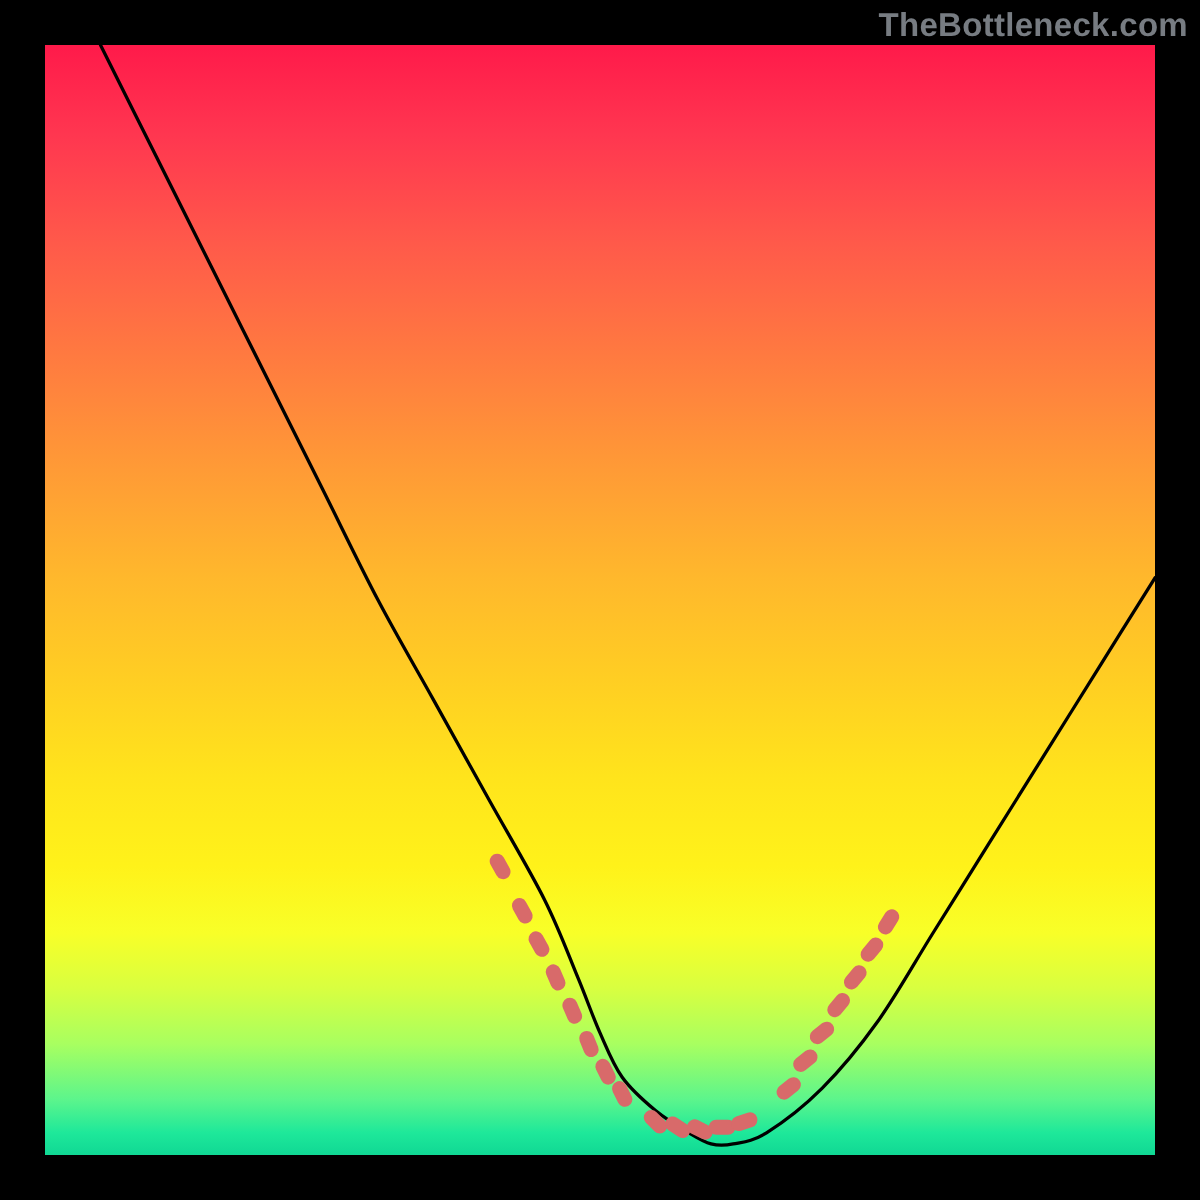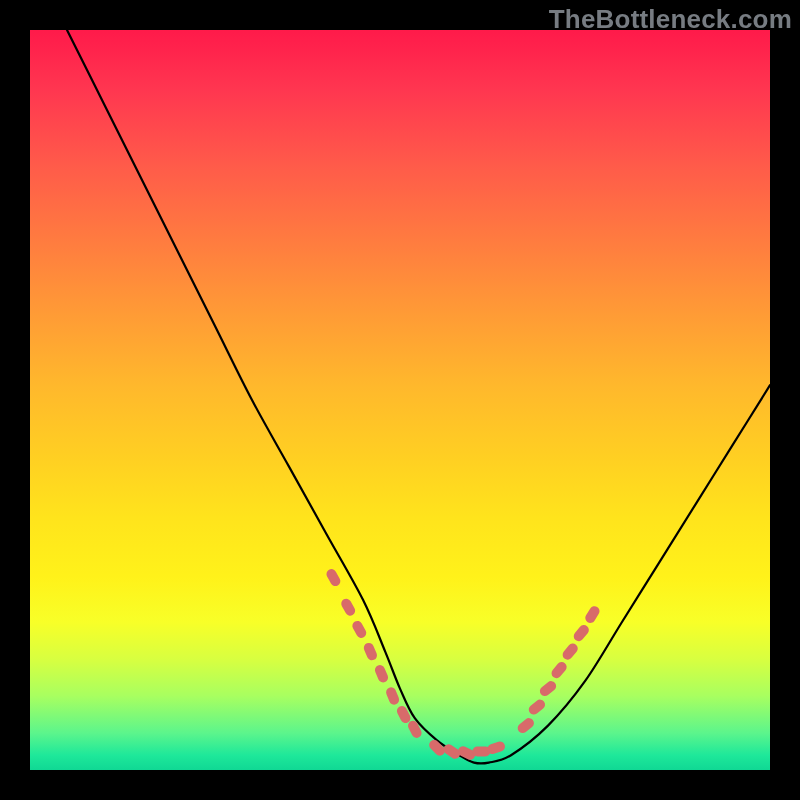--- a/index.html
+++ b/index.html
@@ -37,21 +37,21 @@
   .curve-svg {
     position: absolute;
     left: 0; top: 0;
     width: 740px; height: 740px;
   }
   .attribution {
     position: absolute;
     top: 4px;
     right: 8px;
     font-family: Arial, Helvetica, sans-serif;
-    font-size: 26px;
+    font-size: 22px;
     font-weight: bold;
     color: #777c82;
     letter-spacing: 0.2px;
   }
 </style>
 </head>
 <body>
 
 <div class="chart-container">
   <div class="attribution">TheBottleneck.com</div>

